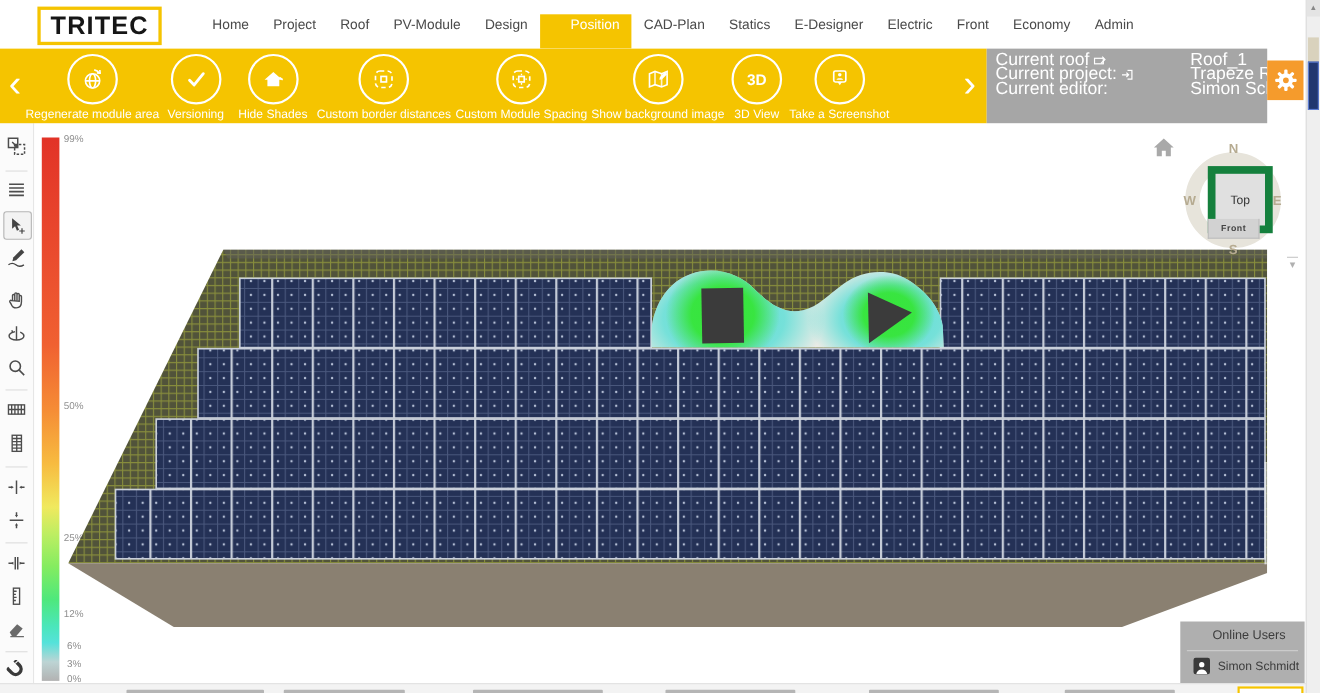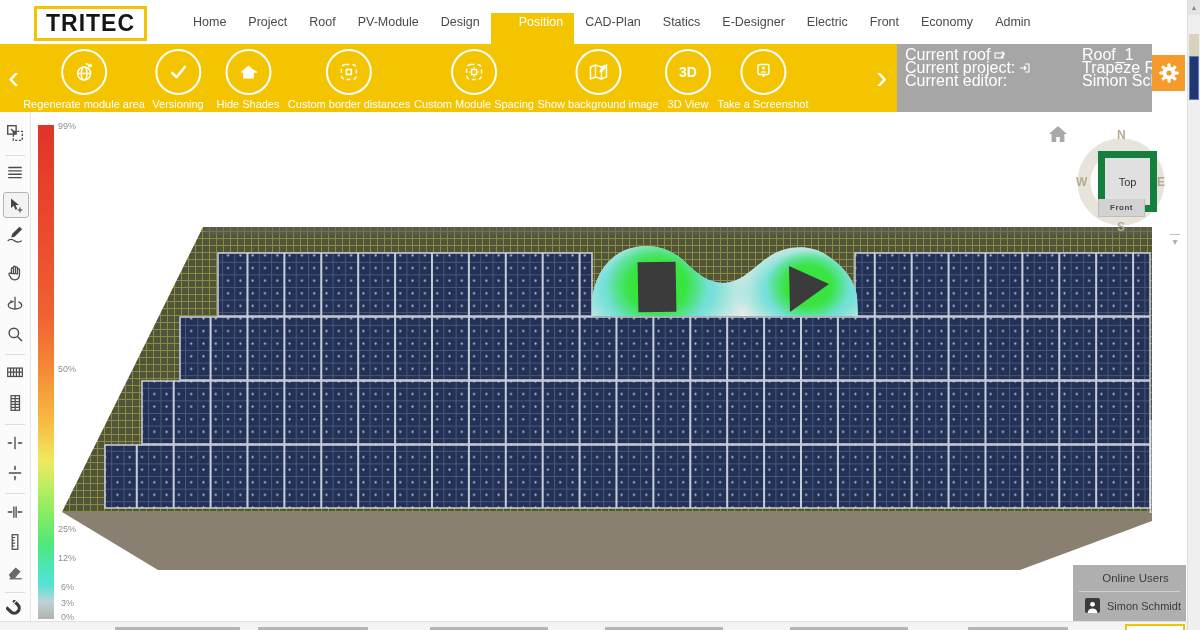--- a/index.html
+++ b/index.html
@@ -354,21 +354,21 @@
         </g>
       </svg>
   </div>
 </div>
 
 <div class="canvas">
 
   <div class="scalebar"></div>
   <div class="scale-label" style="left:27px;top:9px;">99%</div>
   <div class="scale-label" style="left:27px;top:252px;">50%</div>
-  <div class="scale-label" style="left:27px;top:372px;margin-top:40px;">25%</div>
+  <div class="scale-label" style="left:27px;top:372px;">25%</div>
   <div class="scale-label" style="left:27px;top:441px;">12%</div>
   <div class="scale-label" style="left:30px;top:470px;">6%</div>
   <div class="scale-label" style="left:30px;top:486px;">3%</div>
   <div class="scale-label" style="left:30px;top:500px;">0%</div>
 
   <div style="position:absolute;left:31px;top:112px;z-index:2;">
     <svg width="1090" height="346" viewBox="0 0 1090 346">
       <defs>
         <pattern id="roofgrid" width="7" height="7" patternUnits="userSpaceOnUse">
           <rect width="7" height="7" fill="#51533a"></rect>

